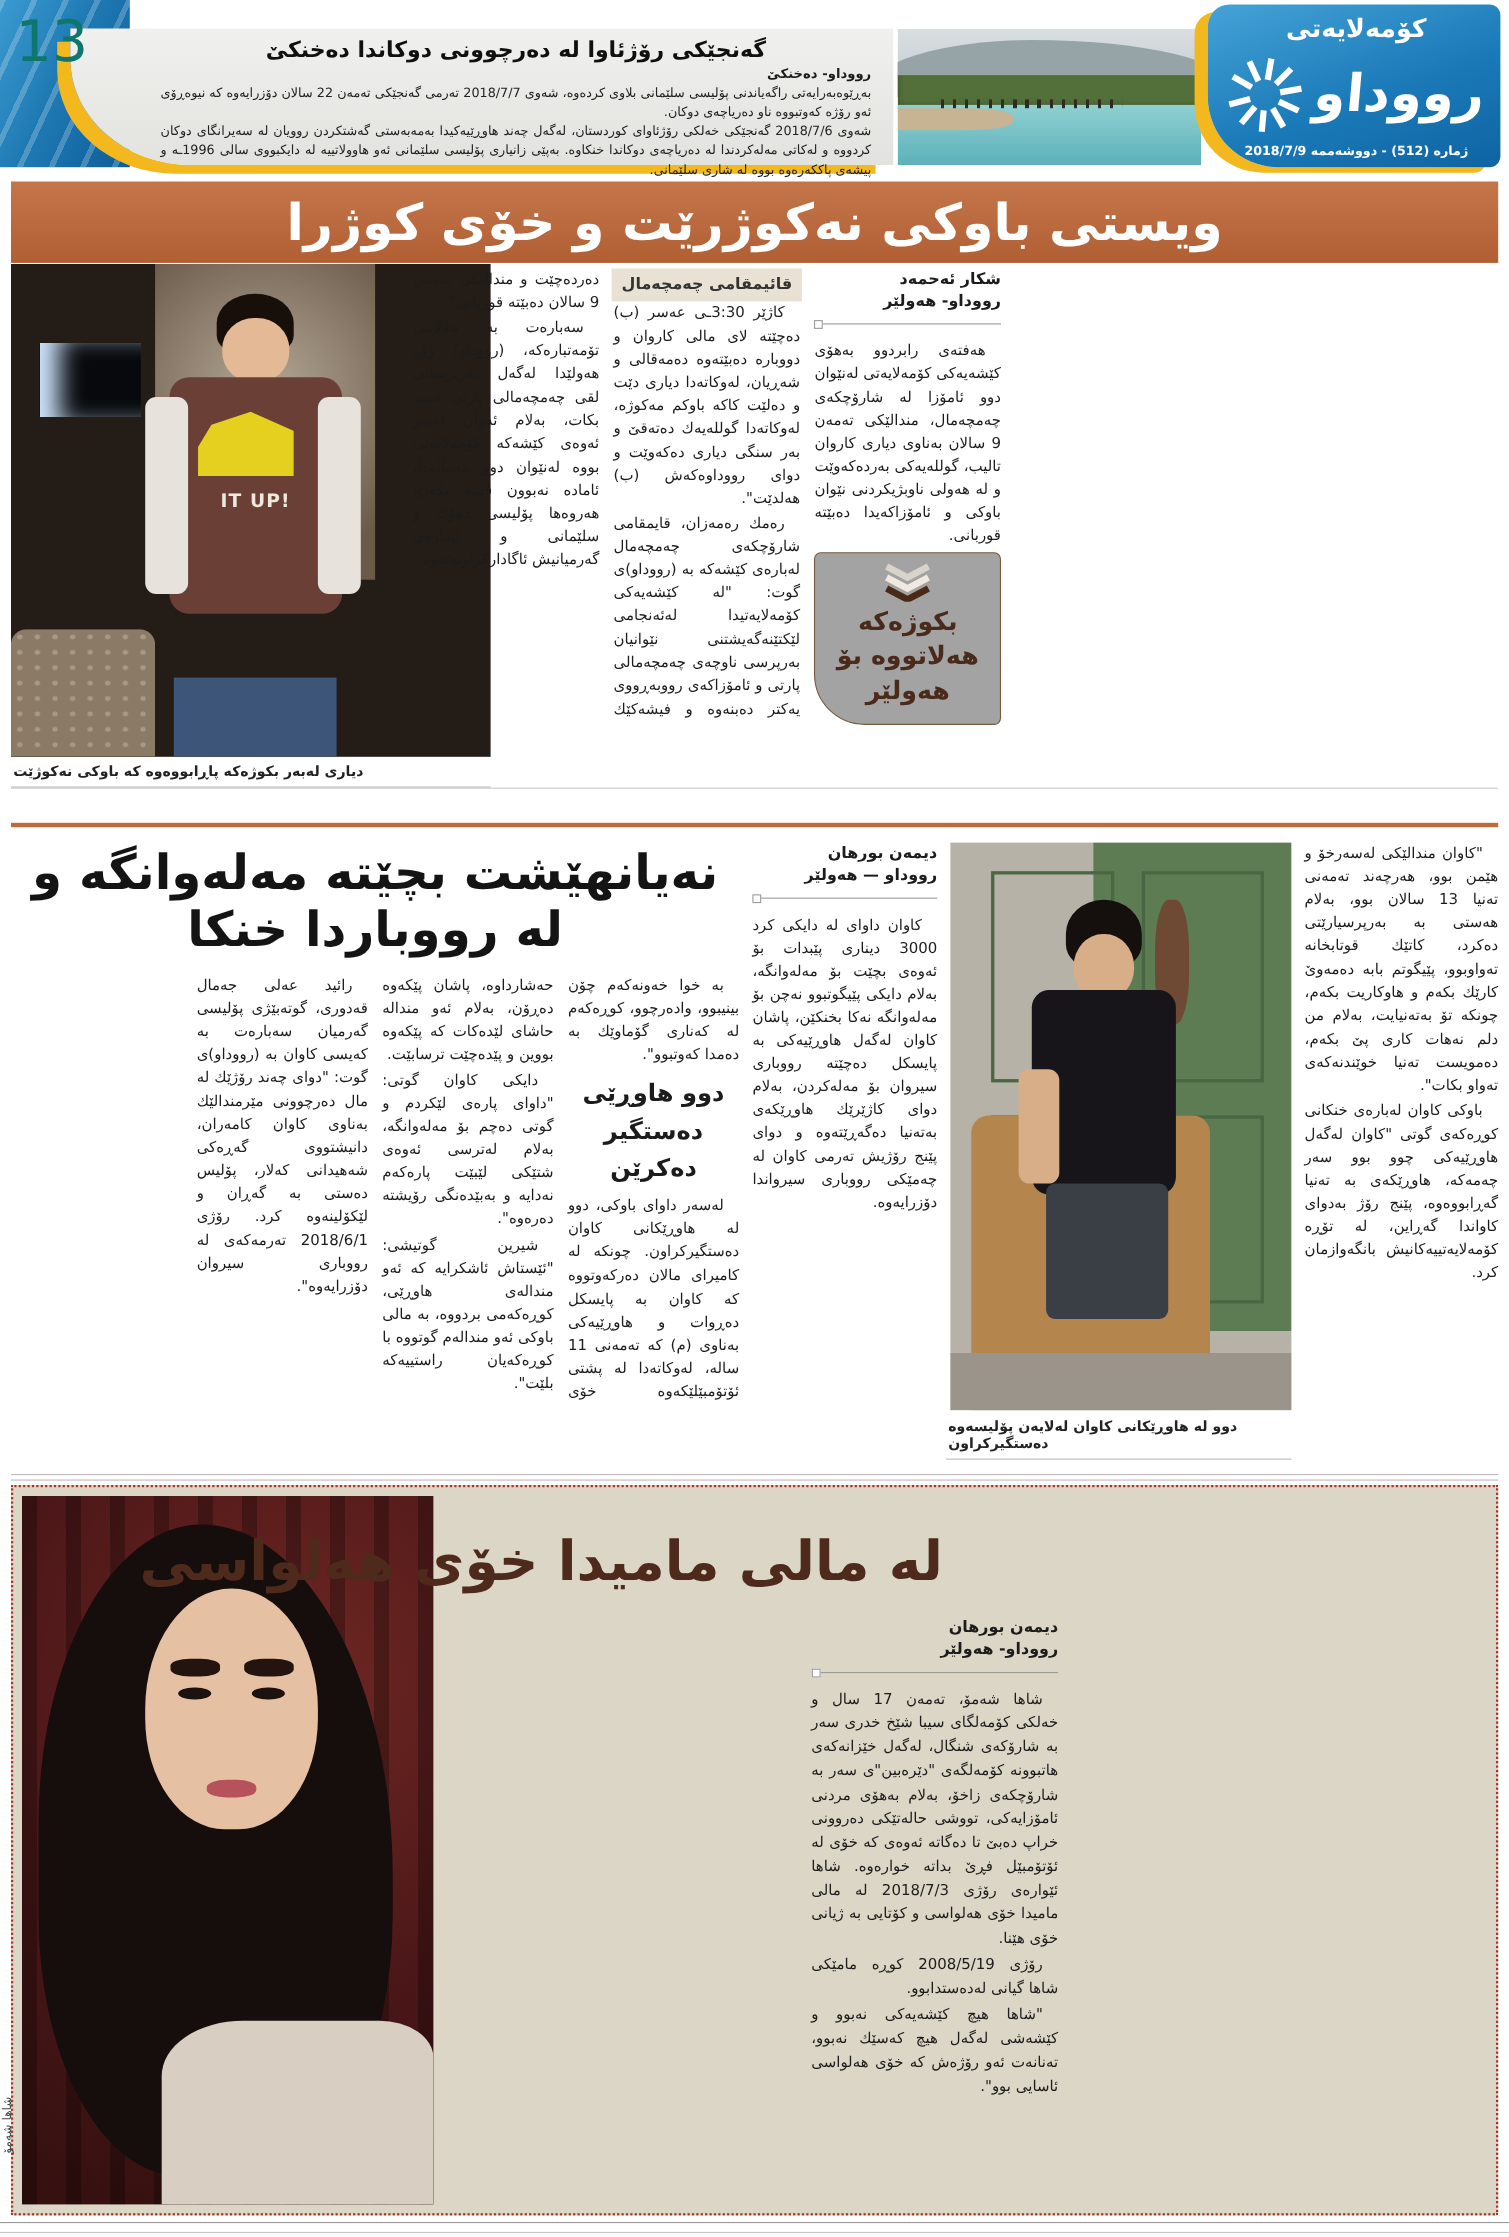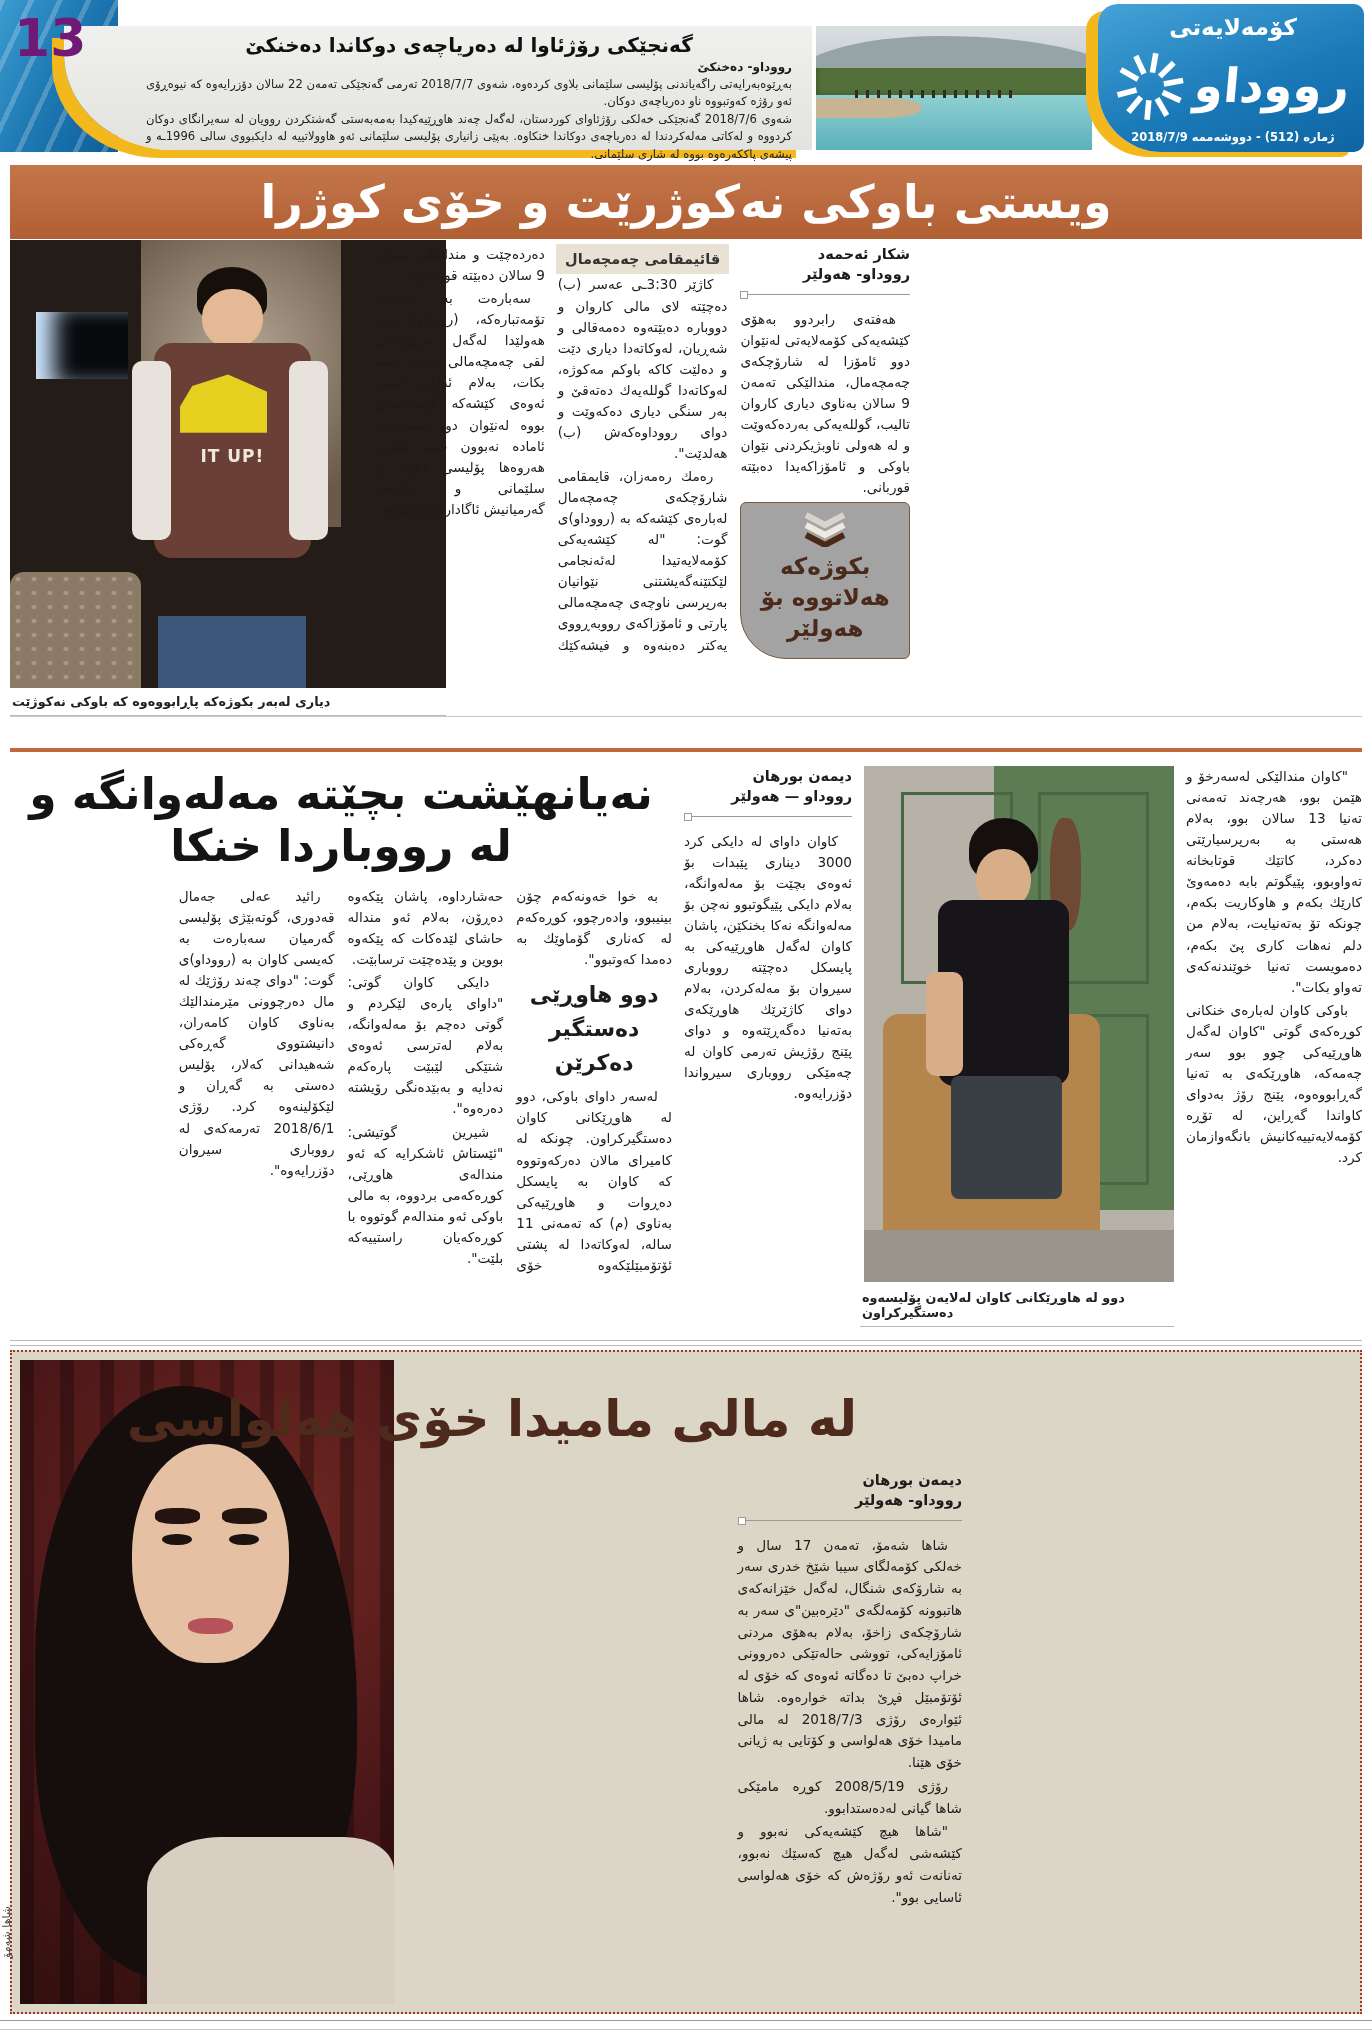--- a/index.html
+++ b/index.html
@@ -4,21 +4,21 @@
 <style>
   html,body{margin:0;padding:0;background:#fff;}
   .page{position:relative;width:1372px;height:2034px;background:#fff;overflow:hidden;
         font-family:"DejaVu Sans",sans-serif;direction:rtl;color:#1c1c1c;}
   
   .hdr{position:absolute;top:0;left:0;right:0;height:156px;}
   .hdr-blue{position:absolute;left:0;top:0;width:118px;height:152px;
     background:linear-gradient(115deg,#3b9bd0 0%,#1f7ab4 45%,#0d5d98 100%);}
   .hdr-blue::after{content:"";position:absolute;inset:0;
     background:repeating-linear-gradient(115deg,rgba(255,255,255,.22) 0 5px,transparent 5px 26px);}
-  .pagenum{position:absolute;left:14px;top:12px;color:#701a75;font-size:52px;font-weight:bold;z-index:3;line-height:1;}
+  .pagenum{position:absolute;left:14px;top:12px;color:#0f766e;font-size:52px;font-weight:normal;z-index:3;line-height:1;}
   .brief{position:absolute;left:64px;top:26px;width:748px;height:124px;z-index:2;
     background:linear-gradient(#f0f0ee,#e2e2de);border-bottom-left-radius:110px 96px;
     box-shadow:-14px 10px 0 -2px #f2b81e;padding:5px 16px 4px 78px;box-sizing:border-box;}
   .brief-h{font-size:20px;font-weight:bold;color:#101010;text-align:center;margin:2px 0 3px;}
   .brief-by{font-size:12px;font-weight:bold;margin:0 4px 2px;}
   .brief p{font-size:11.6px;line-height:1.5;margin:0 4px;text-align:justify;color:#222;}
   .hdr-photo{position:absolute;left:816px;top:26px;width:276px;height:124px;overflow:hidden;z-index:1;}
   .lk-sky{position:absolute;inset:0 0 60% 0;background:linear-gradient(#d9dee1,#c4cccf);}
   .lk-mtn{position:absolute;left:-10%;right:-10%;top:8%;height:42%;border-radius:50% 60% 0 0/100% 90% 0 0;background:#96a4a8;}
   .lk-trees{position:absolute;left:0;right:0;top:34%;height:26%;background:#54703a;
@@ -129,21 +129,21 @@
 </head>
 <body>
 
 <div class="page">
 
   <div class="hdr">
     <div class="hdr-blue"></div>
     <div class="pagenum">13</div>
 
     <div class="brief">
-      <div class="brief-h">گەنجێكى رۆژئاوا لە دەرياچەى دوكاندا دەخنكێ</div>
+      <div class="brief-h">گەنجێكى رۆژئاوا لە دەرچوونى دوكاندا دەخنكێ</div>
       <div class="brief-by">رووداو- دەخنكێ</div>
       <p>بەڕێوەبەرايەتى راگەياندنى پۆليسى سلێمانى بلاوى كردەوە، شەوى 2018/7/7 تەرمى گەنجێكى تەمەن 22 سالان دۆزرايەوە كە نيوەڕۆى ئەو رۆژە كەوتبووە ناو دەرياچەى دوكان.</p>
       <p>شەوى 2018/7/6 گەنجێكى خەلكى رۆژئاواى كوردستان، لەگەل چەند هاوڕێيەكيدا بەمەبەستى گەشتكردن روويان لە سەيرانگاى دوكان كردووە و لەكاتى مەلەكردندا لە دەرياچەى دوكاندا خنكاوە. بەپێى زانيارى پۆليسى سلێمانى ئەو هاوولاتييە لە دايكبووى سالى 1996ـە و پيشەى پاككەرەوە بووە لە شارى سلێمانى.</p>
     </div>
 
     <div class="hdr-photo">
       <div class="lk-sky"></div>
       <div class="lk-mtn"></div>
       <div class="lk-trees"></div>
       <div class="lk-water"></div>

